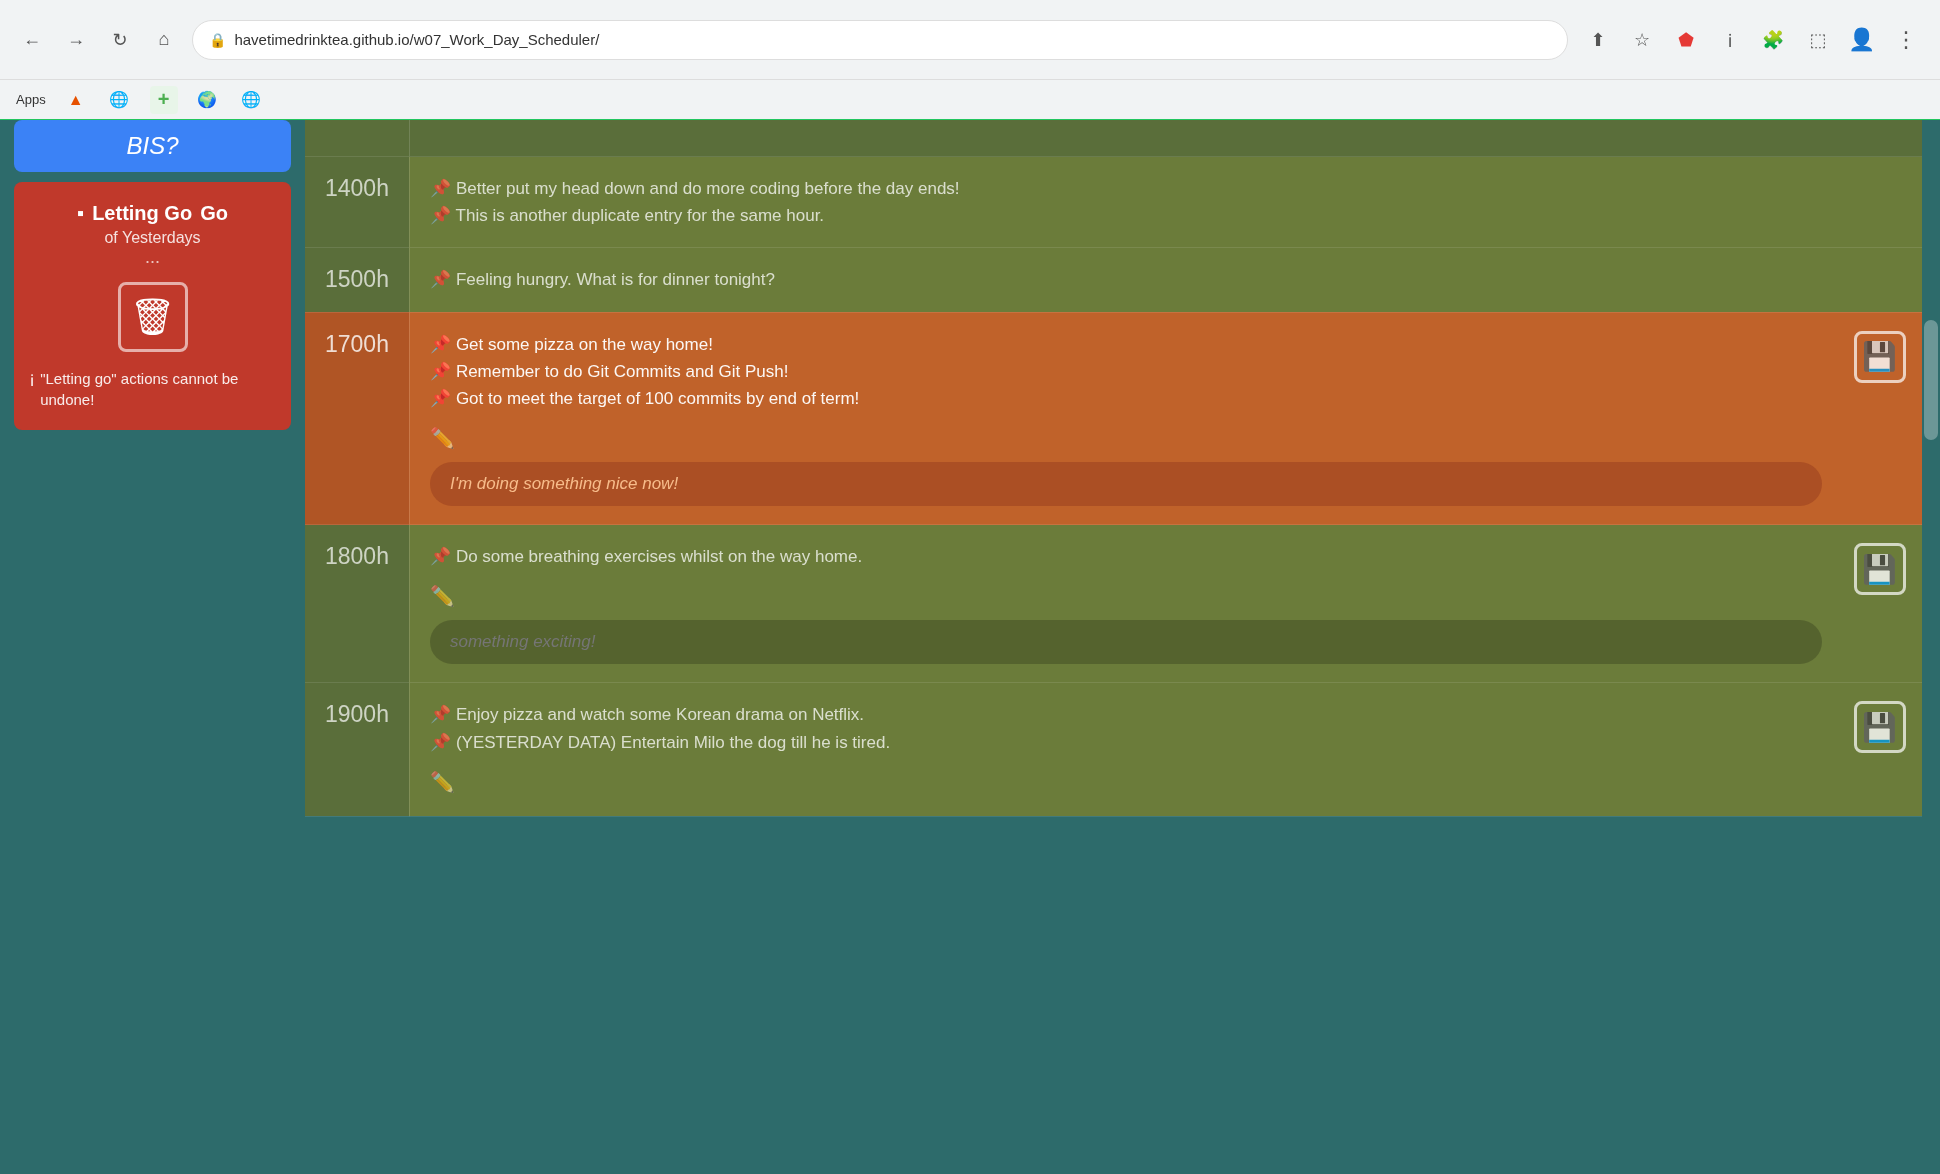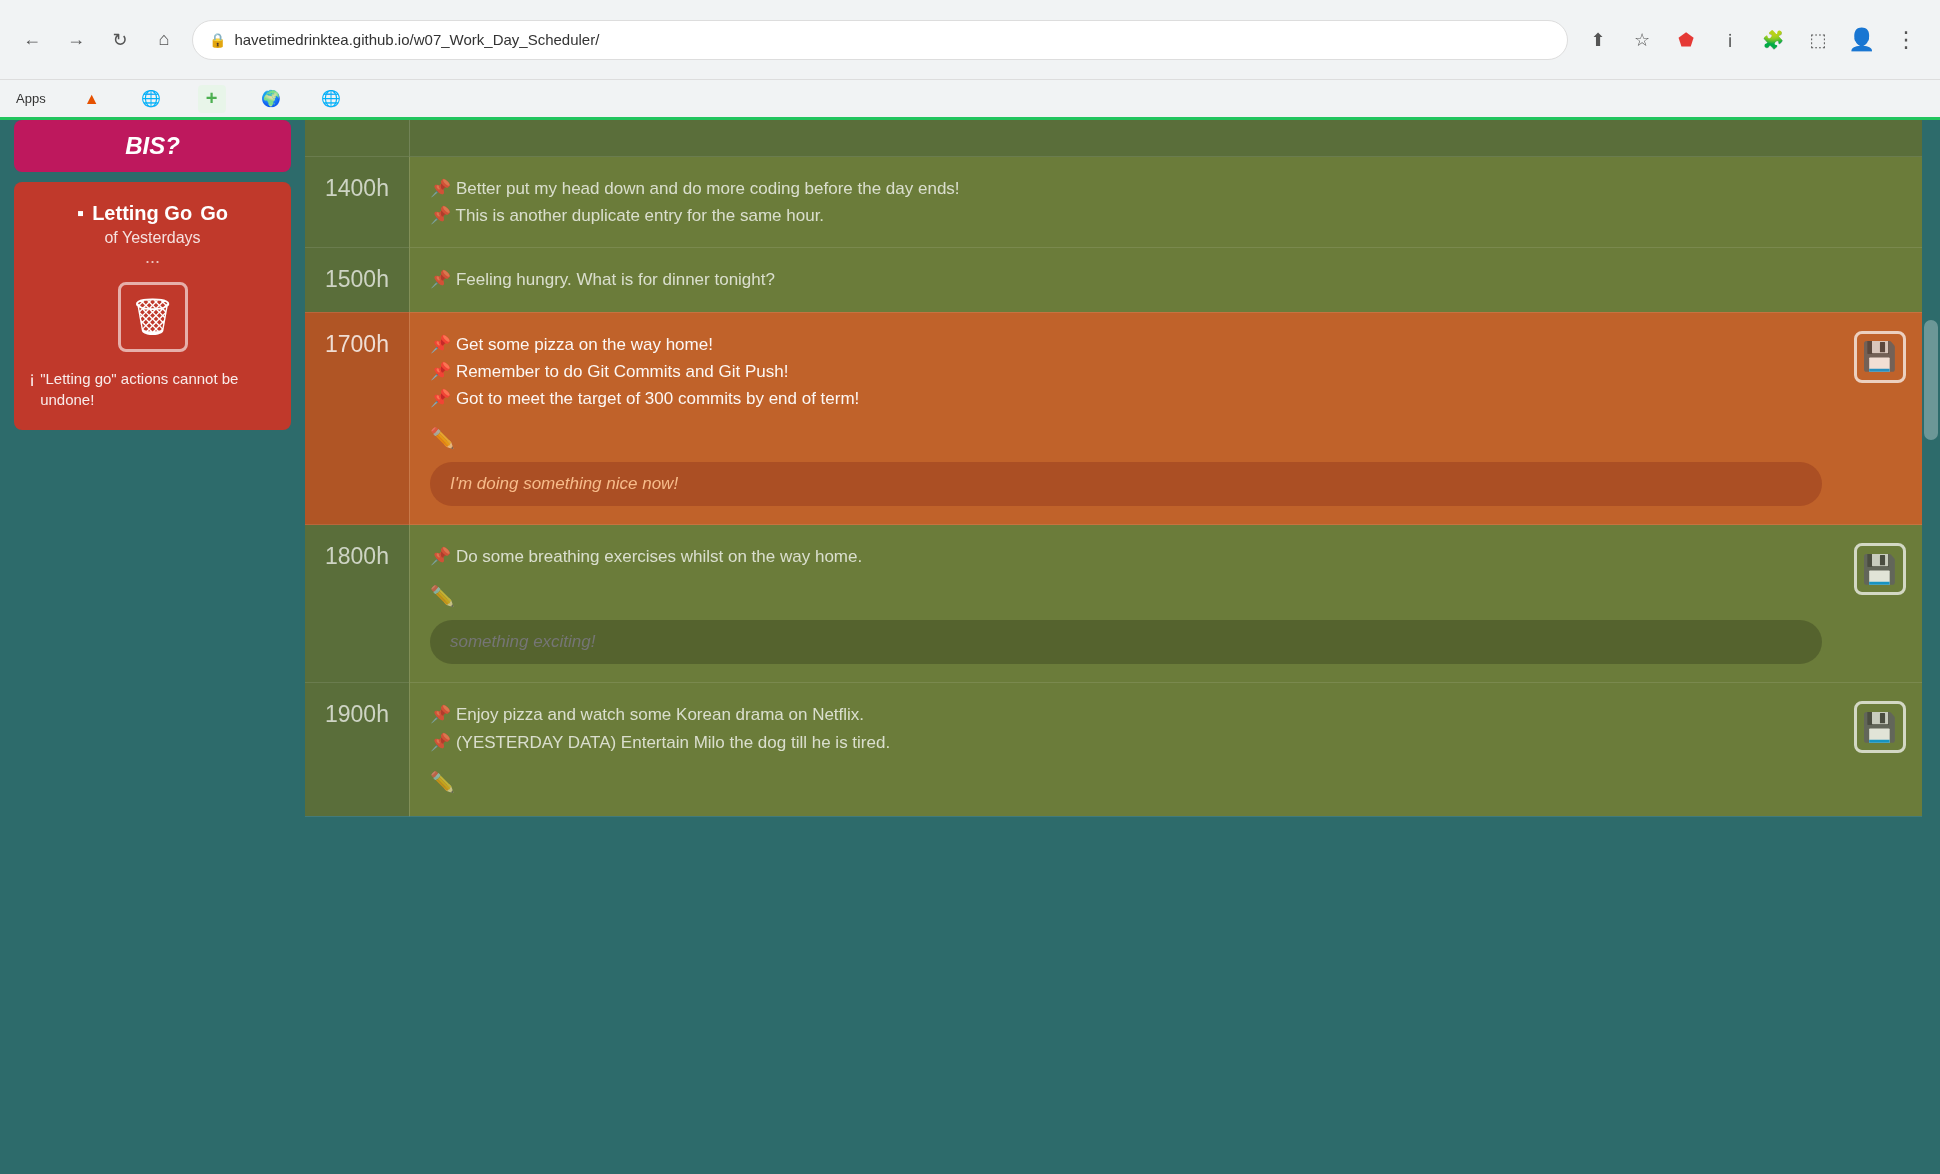--- a/index.html
+++ b/index.html
@@ -44,22 +44,22 @@
       cursor: pointer;
       display: flex; align-items: center; justify-content: center;
       font-size: 18px; color: #555;
     }
 
     
     .bookmarks-bar {
       background: #f1f3f4;
       height: 40px;
       display: flex; align-items: center;
-      padding: 0 16px; gap: 32px;
-      border-bottom: 3px solid #22c55e;
+      padding: 0 16px; gap: 16px;
+      border-bottom: 1px solid #22c55e;
       font-size: 13px;
     }
     .apps-label { font-size: 13px; color: #333; font-weight: 500; }
     .bookmark-icon {
       width: 28px; height: 28px;
       border-radius: 4px;
       display: flex; align-items: center; justify-content: center;
       cursor: pointer; font-size: 16px;
     }
 
@@ -72,27 +72,27 @@
 
     
     .sidebar {
       width: 305px;
       background: #2d6b6b;
       padding: 0;
       flex-shrink: 0;
     }
 
     .sidebar-top-card {
-      background: #be185d;
+      background: #3b82f6;
       margin: 0 14px 10px 14px;
       border-radius: 8px;
       padding: 12px;
       text-align: center;
       font-size: 24px;
-      font-weight: bold;
+      font-weight: normal;
       color: white;
       font-style: italic;
     }
 
     .sidebar-red-card {
       background: #c0392b;
       margin: 0 14px;
       border-radius: 8px;
       padding: 20px 16px;
       text-align: center;
@@ -331,21 +331,21 @@
             <div>
               <span>📌</span>
               <span> Get some pizza on the way home!</span>
             </div>
             <div>
               <span>📌</span>
               <span> Remember to do Git Commits and Git Push!</span>
             </div>
             <div>
               <span>📌</span>
-              <span> Got to meet the target of 300 commits by end of term!</span>
+              <span> Got to meet the target of 100 commits by end of term!</span>
             </div>
             <div class="pencil-row">
               <span>✏️</span>
             </div>
             <input class="text-input-field active-input" type="text" value="I'm doing something nice now!" style="">
           </td>
           <td class="action-cell highlighted">
             <button class="save-btn">
               <span>💾</span>
             </button>

